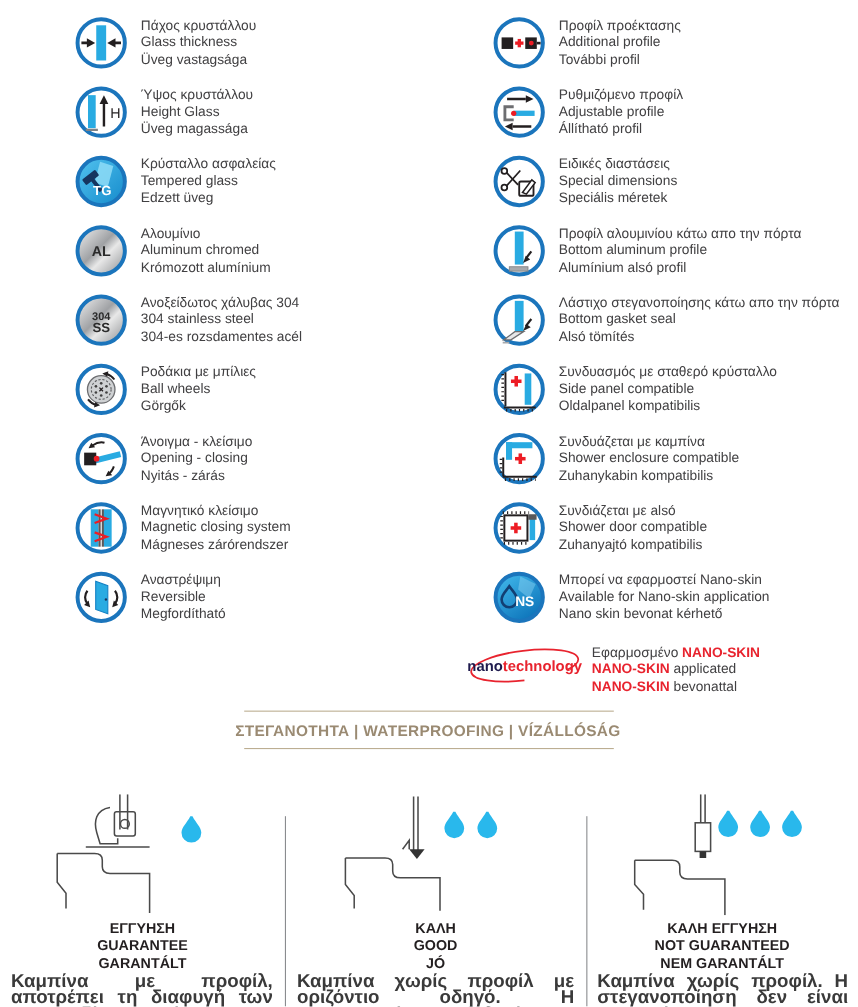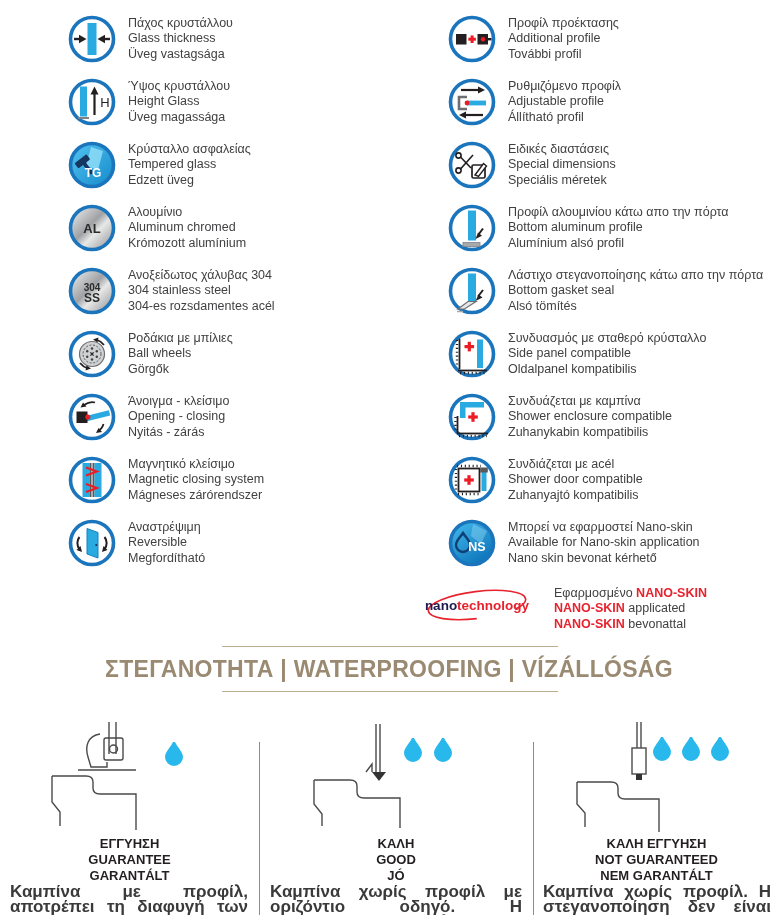--- a/index.html
+++ b/index.html
@@ -11,26 +11,26 @@
   .col{position:absolute;top:14px;display:flex;flex-direction:column;}
   #left-col{left:67px;width:335px;}
   #right-col{left:447px;width:333px;}
   .row{display:flex;align-items:flex-start;height:63px;}
   .icon{width:50px;height:50px;flex:none;display:block;}
   .labels{margin-left:11px;padding-top:2px;font-size:12.5px;line-height:15.4px;color:#414042;}
   .labels div{white-space:nowrap;}
   .red{color:#e8232e;font-weight:bold;}
   .logo-row{display:flex;align-items:flex-start;height:63px;}
   .logo-svg{width:105px;height:42px;flex:none;margin-left:-22px;margin-top:3px;}
-  .logo-row .labels{margin-left:24px;padding-top:5px;}
+  .logo-row .labels{margin-left:8px;padding-top:5px;}
 
   
   #wp-heading{position:absolute;top:646px;left:0;right:0;text-align:center;}
   .rule{width:336px;margin:0 auto;border-top:1.6px solid #bcae92;}
-  #wp-title{font-size:23px;font-weight:bold;color:#9a8a72;letter-spacing:.3px;padding:9px 2px 8px 0;}
+  #wp-title{font-size:14px;font-weight:bold;color:#9a8a72;letter-spacing:.3px;padding:9px 2px 8px 0;}
   .divider{position:absolute;top:742px;bottom:0;width:1px;background:#8a8c8f;}
   #divider-1{left:259px;}
   #divider-2{left:533px;}
   .wp-diagram{position:absolute;top:722px;}
   #diagram-1{left:14px;}
   #diagram-2{left:280px;}
   #diagram-3{left:541px;}
   .wp-label{position:absolute;top:836px;text-align:center;font-weight:bold;
     font-size:13px;line-height:16px;color:#231f20;}
   #label-1{left:0;width:259px;}
@@ -354,21 +354,21 @@
       <rect x="11.5" y="13.5" width="21" height="23" fill="#fff" stroke="#231f20" stroke-width="1.8"></rect>
       <path d="M10,11 h24" stroke="#231f20" stroke-width="2.4" stroke-dasharray="1.1,2.8"></path>
       <path d="M9,14 v22" stroke="#231f20" stroke-width="2.4" stroke-dasharray="1.1,2.8"></path>
       <path d="M11,39 h22" stroke="#231f20" stroke-width="2.4" stroke-dasharray="1.1,2.8"></path>
       <rect x="17.2" y="23.4" width="9.6" height="3.2" fill="#ed1c24"></rect>
       <rect x="20.4" y="20.2" width="3.2" height="9.6" fill="#ed1c24"></rect>
       <rect x="34.5" y="15" width="5" height="21" fill="#29abe2"></rect>
       <rect x="33.2" y="12.5" width="7.6" height="5" fill="#58595b"></rect>
     </svg>
     <div class="labels">
-      <div>Συνδιάζεται με acél</div>
+      <div>Συνδιάζεται με alsó</div>
       <div>Shower door compatible</div>
       <div>Zuhanyajtó kompatibilis</div>
     </div>
   </div>
 
   <div class="row">
     <svg class="icon" viewBox="0 0 50 50">
       <defs>
           <linearGradient id="g9" x1="0" y1="0" x2="0.7" y2="1">
         <stop offset="0" stop-color="#45bdee"></stop>

